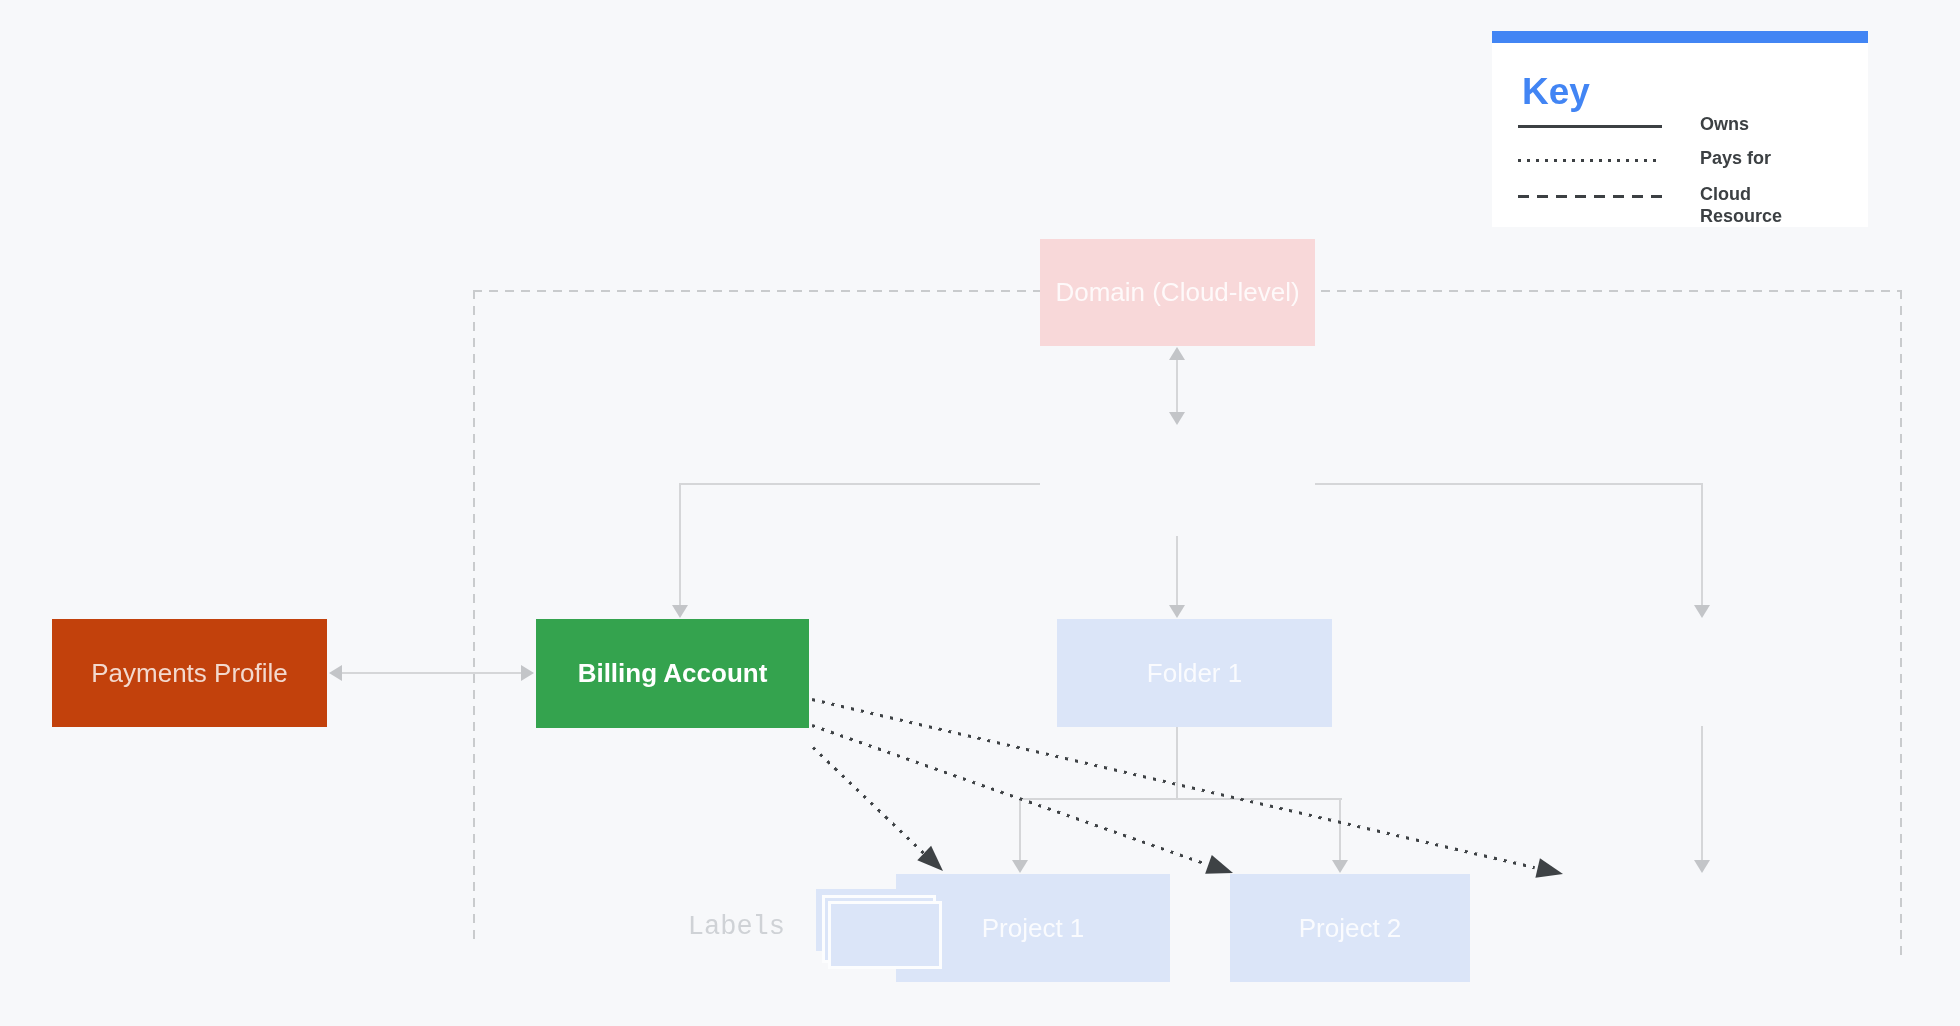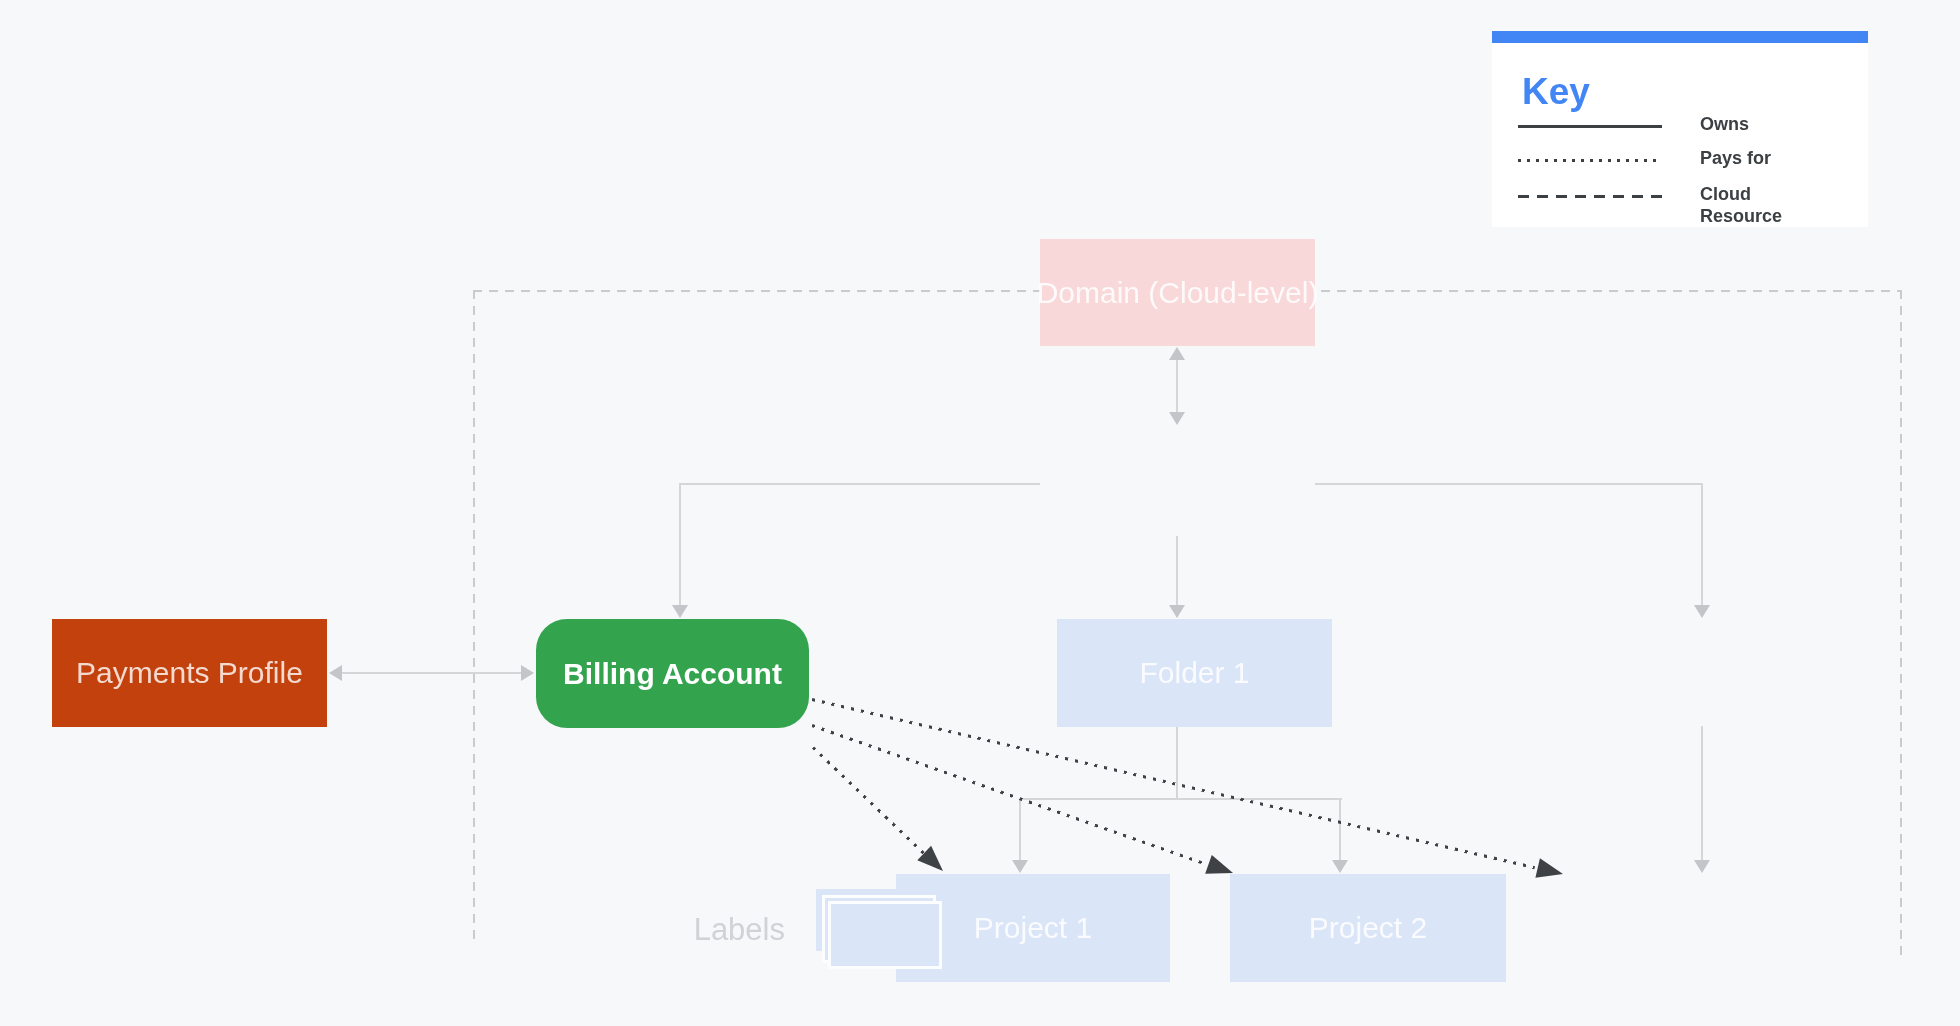--- a/index.html
+++ b/index.html
@@ -44,26 +44,26 @@
 
   
   .dash-h { position: absolute; height: 2px;
     background: repeating-linear-gradient(to right, #C9CBCD 0 9px, transparent 9px 16px); }
   .dash-v { position: absolute; width: 2px;
     background: repeating-linear-gradient(to bottom, #C9CBCD 0 9px, transparent 9px 16px); }
 
   
   .node {
     position: absolute; display: flex; align-items: center; justify-content: center;
-    font-size: 30px; white-space: nowrap;
+    font-size: 26px; white-space: nowrap;
   }
   .node.pink  { background: #F8D8D9; color: rgba(255,255,255,0.85); }
   .node.blue  { background: #DBE5F8; color: rgba(255,255,255,0.85); }
   .node.cream { background: #c2410c; color: rgba(255,255,255,0.80); }
-  .node.green { background: #34A34E; color: #FFFFFF; font-weight: bold; border-radius: 31px; }
+  .node.green { background: #34A34E; color: #FFFFFF; font-weight: bold; }
 
   
   .cline { position: absolute; background: #D5D6D8; }
   .ah-down { position: absolute; width: 0; height: 0;
     border-left: 8px solid transparent; border-right: 8px solid transparent;
     border-top: 13px solid #C3C5C8; }
   .ah-up { position: absolute; width: 0; height: 0;
     border-left: 8px solid transparent; border-right: 8px solid transparent;
     border-bottom: 13px solid #C3C5C8; }
   .ah-left { position: absolute; width: 0; height: 0;
@@ -76,21 +76,21 @@
   
   .dotline { position: absolute; height: 3px; transform-origin: 0 50%;
     background: repeating-linear-gradient(to right, #3E4245 0 3px, transparent 3px 10px); }
   .dk-ah { position: absolute; width: 0; height: 0;
     border-top: 10px solid transparent; border-bottom: 10px solid transparent;
     border-left: 26px solid #3E4245; transform-origin: 26px 10px; }
 
   
   .labels-caption {
     position: absolute; left: 655px; top: 912px; width: 130px;
-    font-size: 31px; color: #CFD2D6; text-align: right;
+    font-size: 27px; color: #CFD2D6; text-align: right; font-family: Liberation Mono, monospace;
   }
   .labels-icon { position: absolute; left: 815px; top: 884px; width: 132px; height: 86px; }
   .card { position: absolute; background: #DBE5F8; }
   .card.back  { left: 1px;  top: 5px;  width: 82px;  height: 62px; }
   .card.mid   { left: 7px;  top: 11px; width: 108px; height: 62px; border: 3px solid #FCFDFE; }
   .card.front { left: 13px; top: 17px; width: 108px; height: 62px; border: 3px solid #FCFDFE; }
 </style>
 </head>
 <body>
 
@@ -156,21 +156,21 @@
   </div>
   <div class="node green" style="left:536px; top:619px; width:273px; height:109px;">
     <span>Billing Account</span>
   </div>
   <div class="node blue" style="left:1041px; top:619px; width:275px; height:108px;margin-left:16px;">
     <span>Folder 1</span>
   </div>
   <div class="node blue" style="left:896px; top:874px; width:274px; height:108px;">
     <span>Project 1</span>
   </div>
-  <div class="node blue" style="left:1230px; top:874px; width:276px; height:108px;">
+  <div class="node blue" style="left:1230px; top:874px; width:240px; height:108px;">
     <span>Project 2</span>
   </div>
 
   <div class="labels-caption">Labels</div>
   <div class="labels-icon">
     <div class="card back"></div>
     <div class="card mid"></div>
     <div class="card front"></div>
   </div>
 

